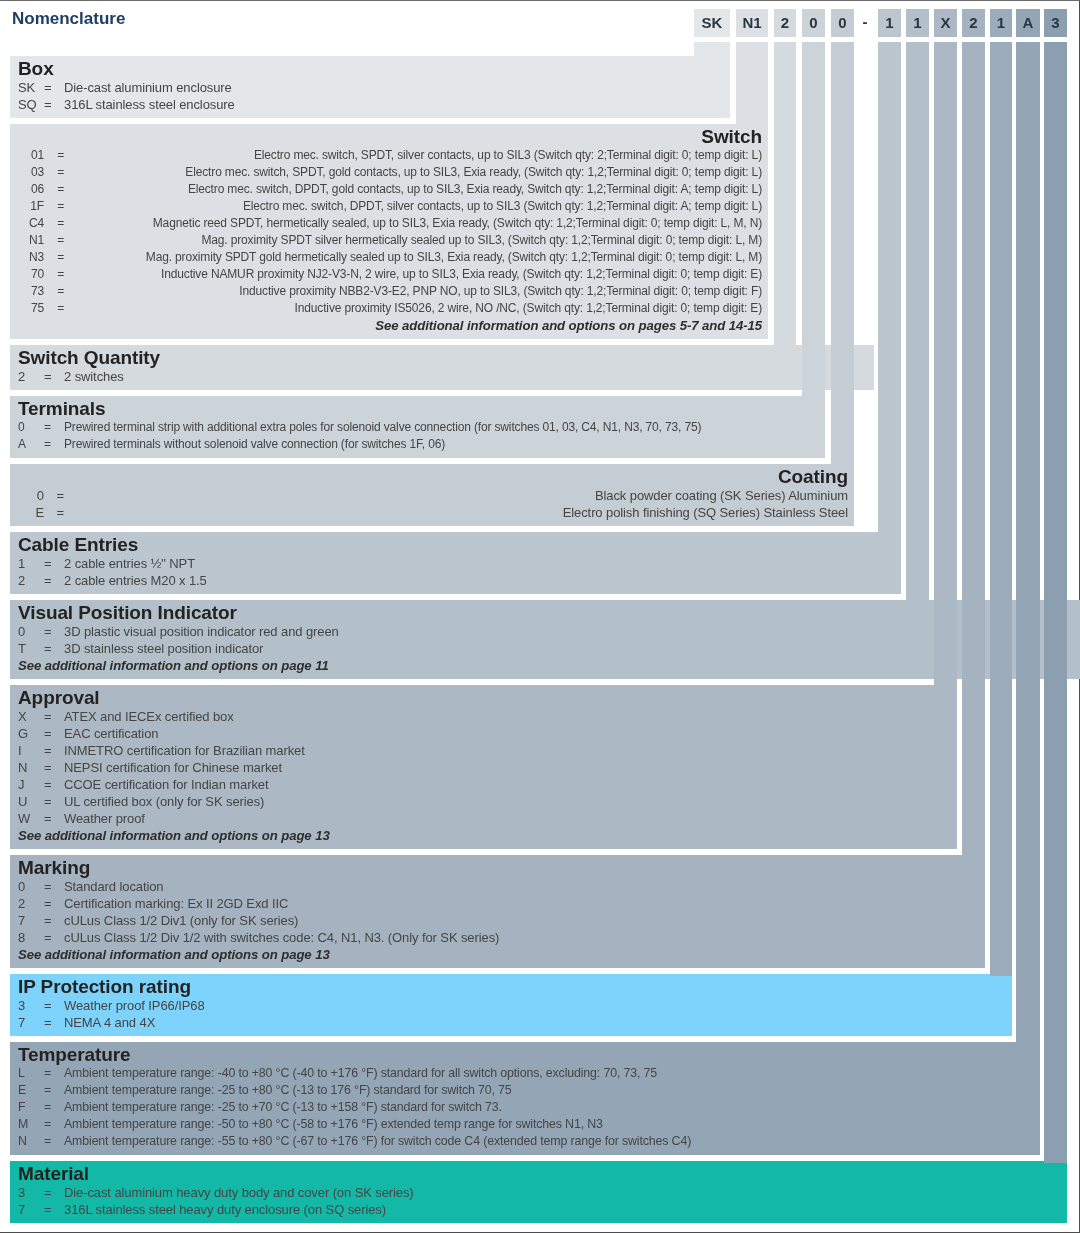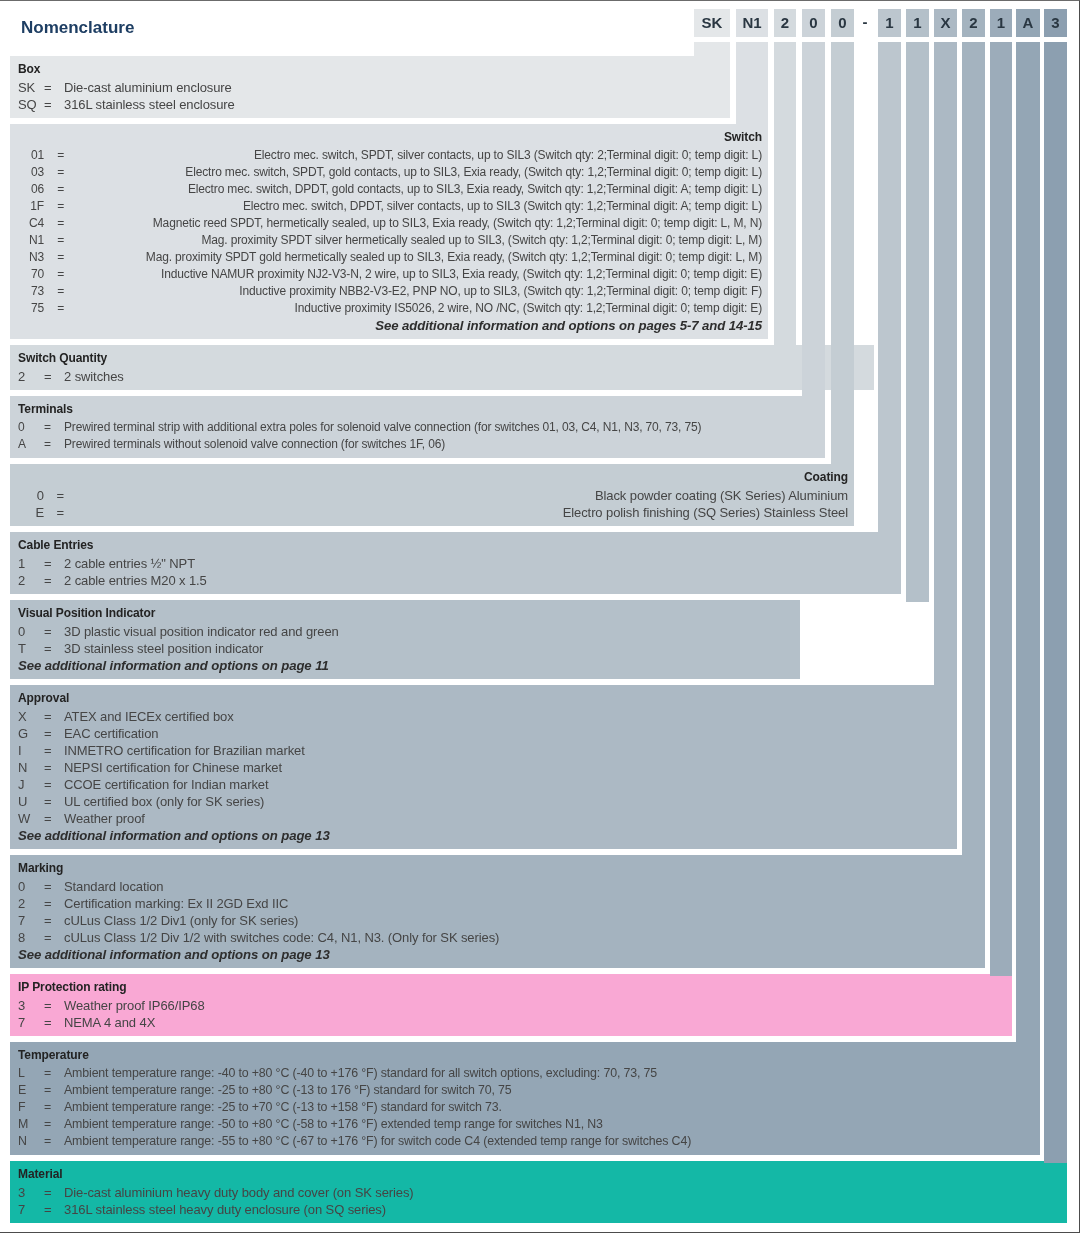--- a/index.html
+++ b/index.html
@@ -1,32 +1,32 @@
 <!DOCTYPE html>
 <html><head>
 <meta charset="utf-8">
 <style>
   html,body{margin:0;padding:0;background:#ffffff;}
   body{width:1080px;height:1233px;overflow:hidden;font-family:"Liberation Sans",sans-serif;}
   .page{position:relative;width:1080px;height:1233px;box-sizing:border-box;
         border-top:1px solid #6b6b6b;border-right:1px solid #4c4c4c;border-bottom:1px solid #4c4c4c;
         background:#ffffff;}
-  .page-title{position:absolute;left:10px;top:6px;margin:11px;font-size:17px;font-weight:700;
+  .page-title{position:absolute;left:10px;top:6px;margin:2px;font-size:17px;font-weight:700;
         color:#1e3e63;letter-spacing:0;}
   
   .codebox{position:absolute;top:8px;height:28px;line-height:28px;text-align:center;
         font-size:15px;font-weight:700;color:#2a3742;}
   .code-dash{position:absolute;top:8px;height:28px;line-height:26px;text-align:center;
         font-size:15px;font-weight:700;color:#2a3742;}
   
   .col{position:absolute;top:41px;}
   
   #sections{margin:55px 0 0 10px;}
   .section{box-sizing:border-box;padding:4px 6px 5px 8px;margin-bottom:6px;}
-  .section h2{margin:0 0 1px 0;font-size:12px;line-height:18px;font-weight:700;color:#232323;
+  .section h2{margin:0 0 1px 0;font-size:19px;line-height:18px;font-weight:700;color:#232323;
         letter-spacing:-0.1px;}
   .row{display:flex;font-size:13px;line-height:17px;color:#454545;letter-spacing:-0.1px;}
   .row .c{width:26px;flex:0 0 26px;}
   .row .e{width:20px;flex:0 0 20px;}
   .row .d{flex:1;white-space:nowrap;overflow:hidden;}
   .section.dense .row{font-size:12px;letter-spacing:-0.15px;}
   .section.semi .row{font-size:12.4px;letter-spacing:-0.15px;}
   .sec-note{font-size:13.2px;line-height:17px;font-weight:700;font-style:italic;color:#2e2e2e;
         letter-spacing:-0.1px;}
 </style>
@@ -172,21 +172,21 @@
           <span class="c">1</span>
           <span class="e">=</span>
           <span class="d">2 cable entries ½" NPT</span>
         </div>
         <div class="row">
           <span class="c">2</span>
           <span class="e">=</span>
           <span class="d">2 cable entries M20 x 1.5</span>
         </div>
       </div>
-      <div class="section" style="width: 790px; background: rgb(180, 192, 201);">
+      <div class="section" style="width: 1070px; background: rgb(180, 192, 201);">
         <h2>Visual Position Indicator</h2>
         <div class="row">
           <span class="c">0</span>
           <span class="e">=</span>
           <span class="d">3D plastic visual position indicator red and green</span>
         </div>
         <div class="row">
           <span class="c">T</span>
           <span class="e">=</span>
           <span class="d">3D stainless steel position indicator</span>
@@ -249,21 +249,21 @@
           <span class="e">=</span>
           <span class="d">cULus Class 1/2 Div1 (only for SK series)</span>
         </div>
         <div class="row">
           <span class="c">8</span>
           <span class="e">=</span>
           <span class="d">cULus Class 1/2 Div 1/2 with switches code: C4, N1, N3. (Only for SK series)</span>
         </div>
         <div class="sec-note">See additional information and options on page 13</div>
       </div>
-      <div class="section" style="width: 1002px; background: #f9a8d4;">
+      <div class="section" style="width: 1002px; background: #7dd3fc;">
         <h2>IP Protection rating</h2>
         <div class="row">
           <span class="c">3</span>
           <span class="e">=</span>
           <span class="d">Weather proof IP66/IP68</span>
         </div>
         <div class="row">
           <span class="c">7</span>
           <span class="e">=</span>
           <span class="d">NEMA 4 and 4X</span>

